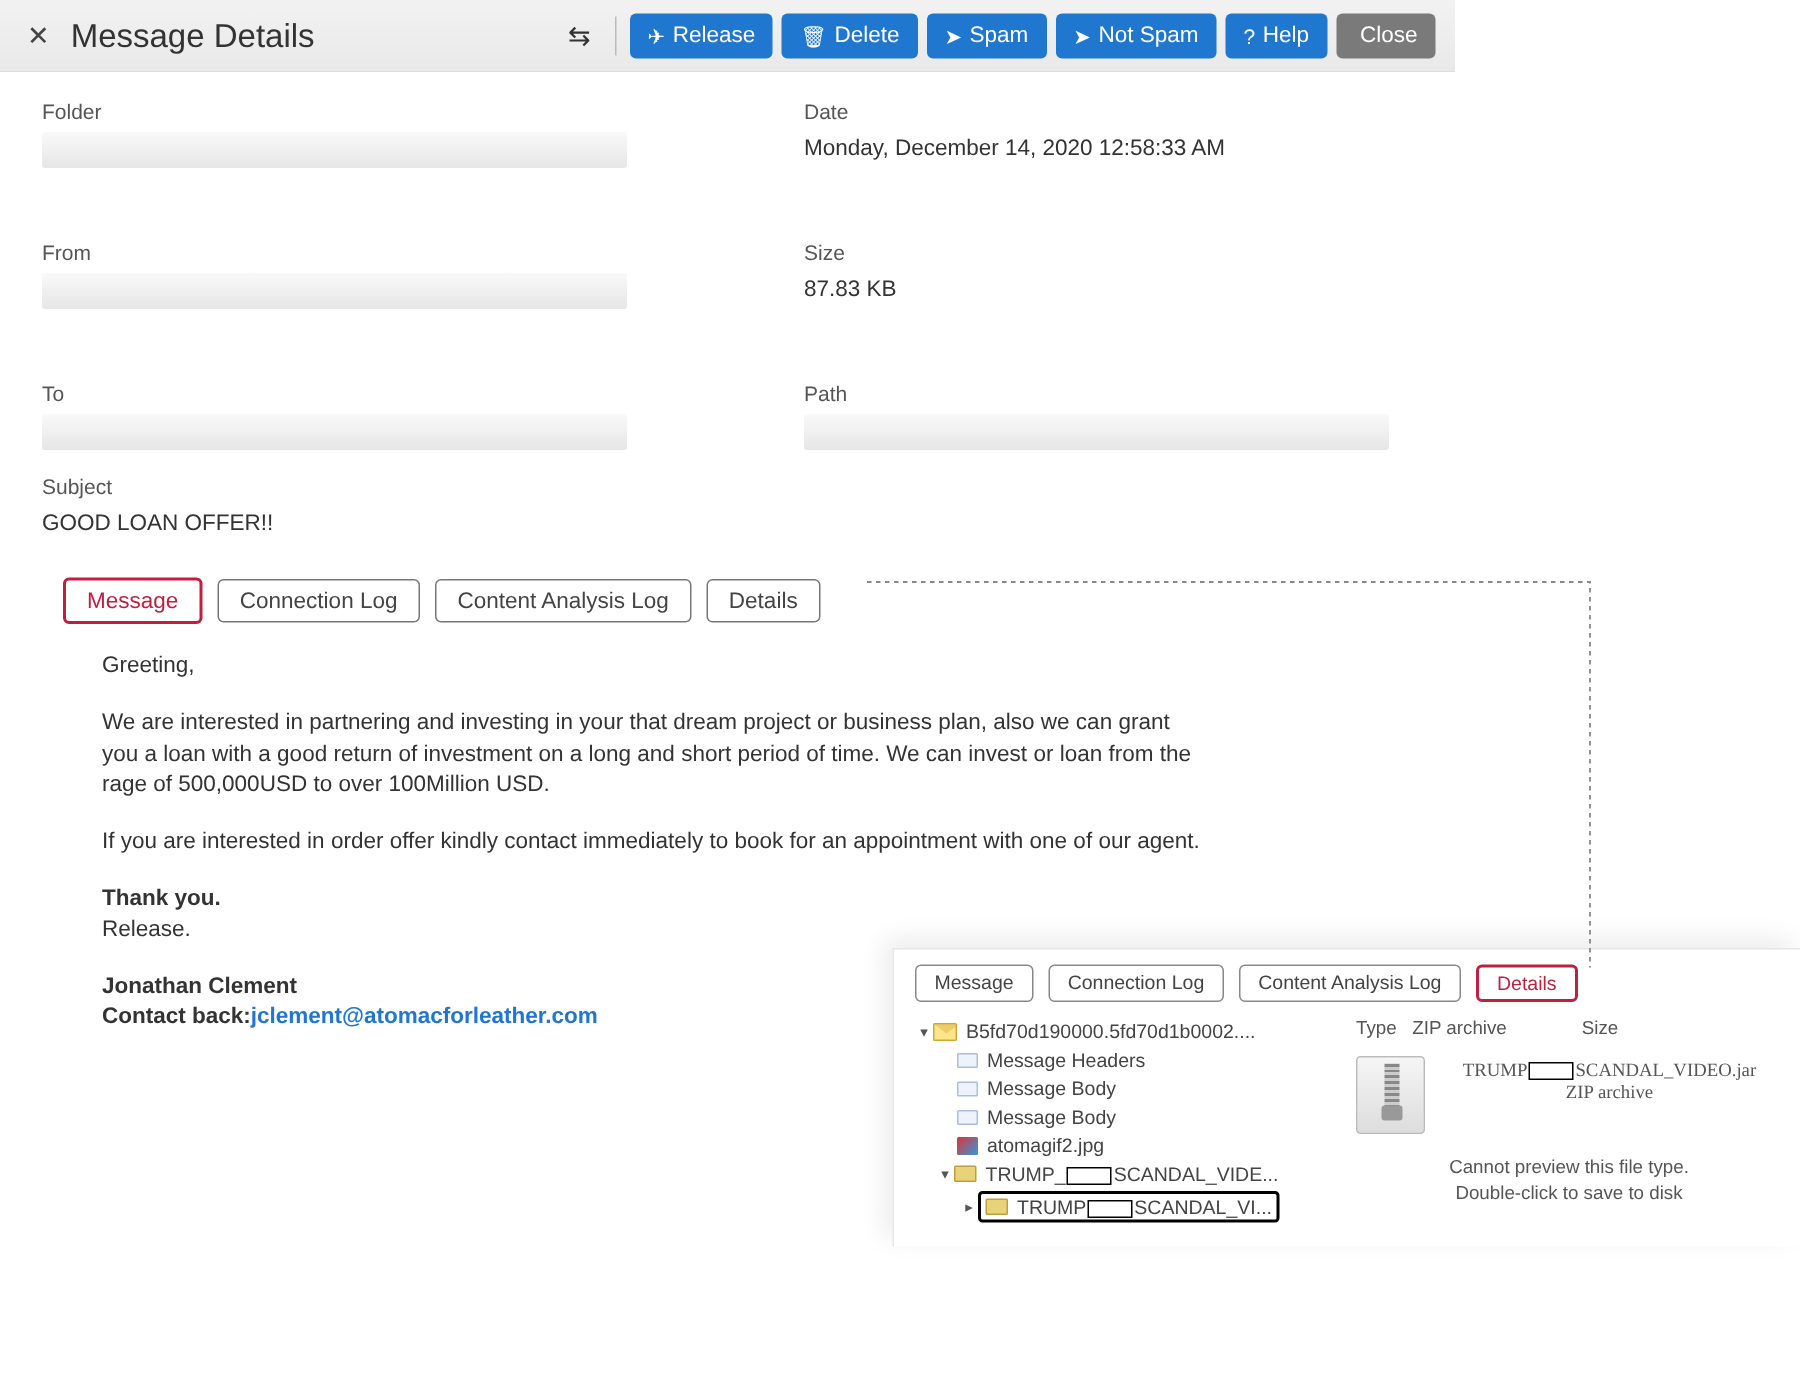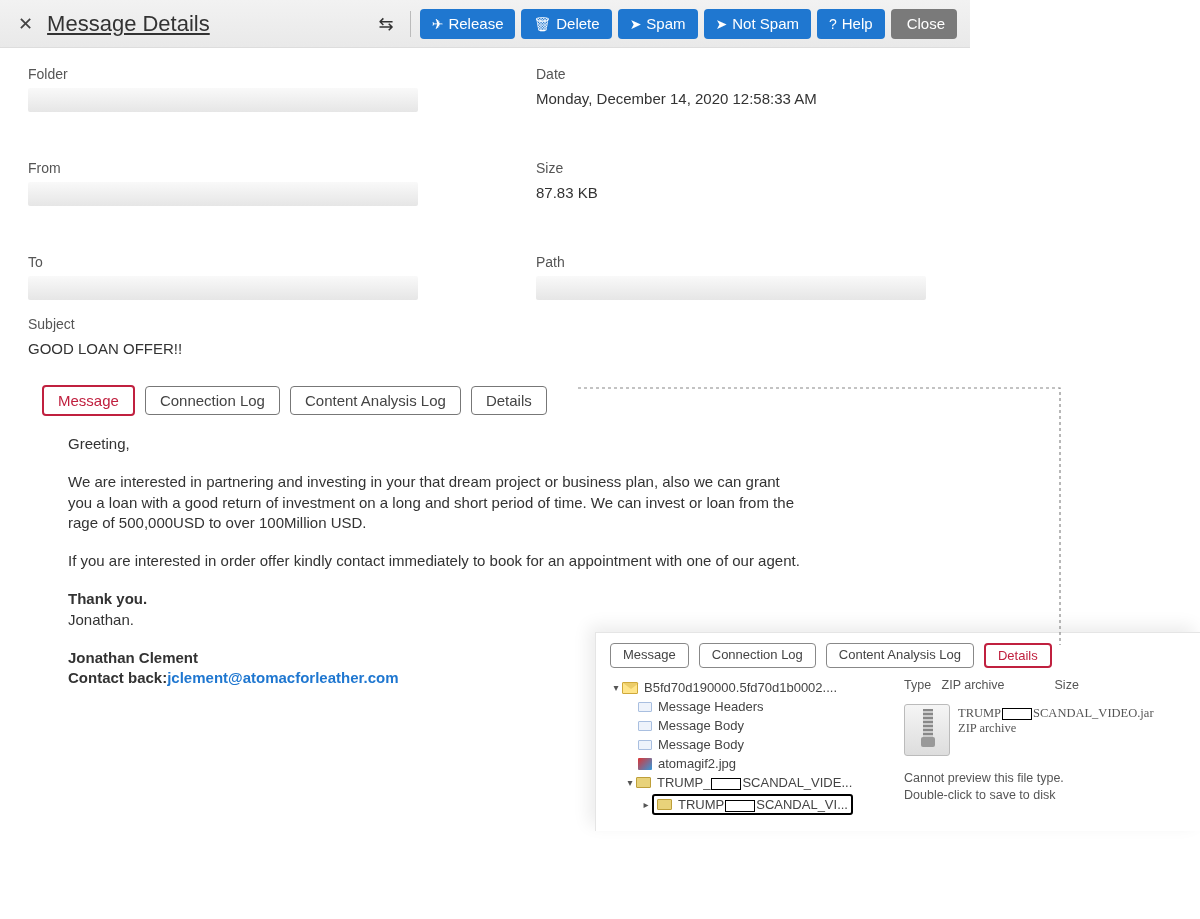--- a/index.html
+++ b/index.html
@@ -26,21 +26,20 @@
     font-size: 18px;
     color: #444;
     padding: 4px 8px;
     cursor: pointer;
   }
   .title {
     font-size: 22px;
     color: #333;
     margin-left: 6px;
     flex: 0 0 auto;
-    text-decoration: underline;
   }
   .topbar-gap { flex: 1; }
   .popout {
     font-size: 18px;
     color: #333;
     padding: 0 10px;
     cursor: pointer;
   }
   .vsep {
     width: 1px;
@@ -187,20 +186,21 @@
     border:1px solid #000;
     background:#fff;
     vertical-align:middle;
     margin:0 1px;
   }
   .info-col {
     flex:1;
     font-size: 12.5px;
     color:#555;
     padding-left: 4px;
+    text-align: center;
   }
   .info-head { display:flex; gap: 50px; margin-bottom:6px;}
   .zip-icon {
     width:46px;height:52px;
     background:linear-gradient(#f5f5f5,#ddd);
     border:1px solid #bbb;
     border-radius:3px;
     position:relative;
     margin: 6px 8px 10px 0;
     float:left;
@@ -295,21 +295,21 @@
     <div class="tab">Connection Log</div>
     <div class="tab">Content Analysis Log</div>
     <div class="tab" id="main-details-tab">Details</div>
   </div>
 
   <div class="msgbody">
     <p>Greeting,</p>
     <p>We are interested in partnering and investing in your that dream project or business plan, also we can grant you a loan with a good return of investment on a long and short period of time. We can invest or loan from the rage of 500,000USD to over 100Million USD.</p>
     <p>If you are interested in order offer kindly contact immediately to book for an appointment with one of our agent.</p>
     <p class="nomargin">Thank you.</p>
-    <p>Jonathan.</p>
+    <p>Release.</p>
     <p class="nomargin">Jonathan Clement</p>
     <p class="nomargin">
       <span>Contact back:</span><a href="#">jclement@atomacforleather.com</a>
     </p>
   </div>
 </div>
 
 <div class="inset">
   <div class="tabs2">
     <div class="tab2">Message</div>

